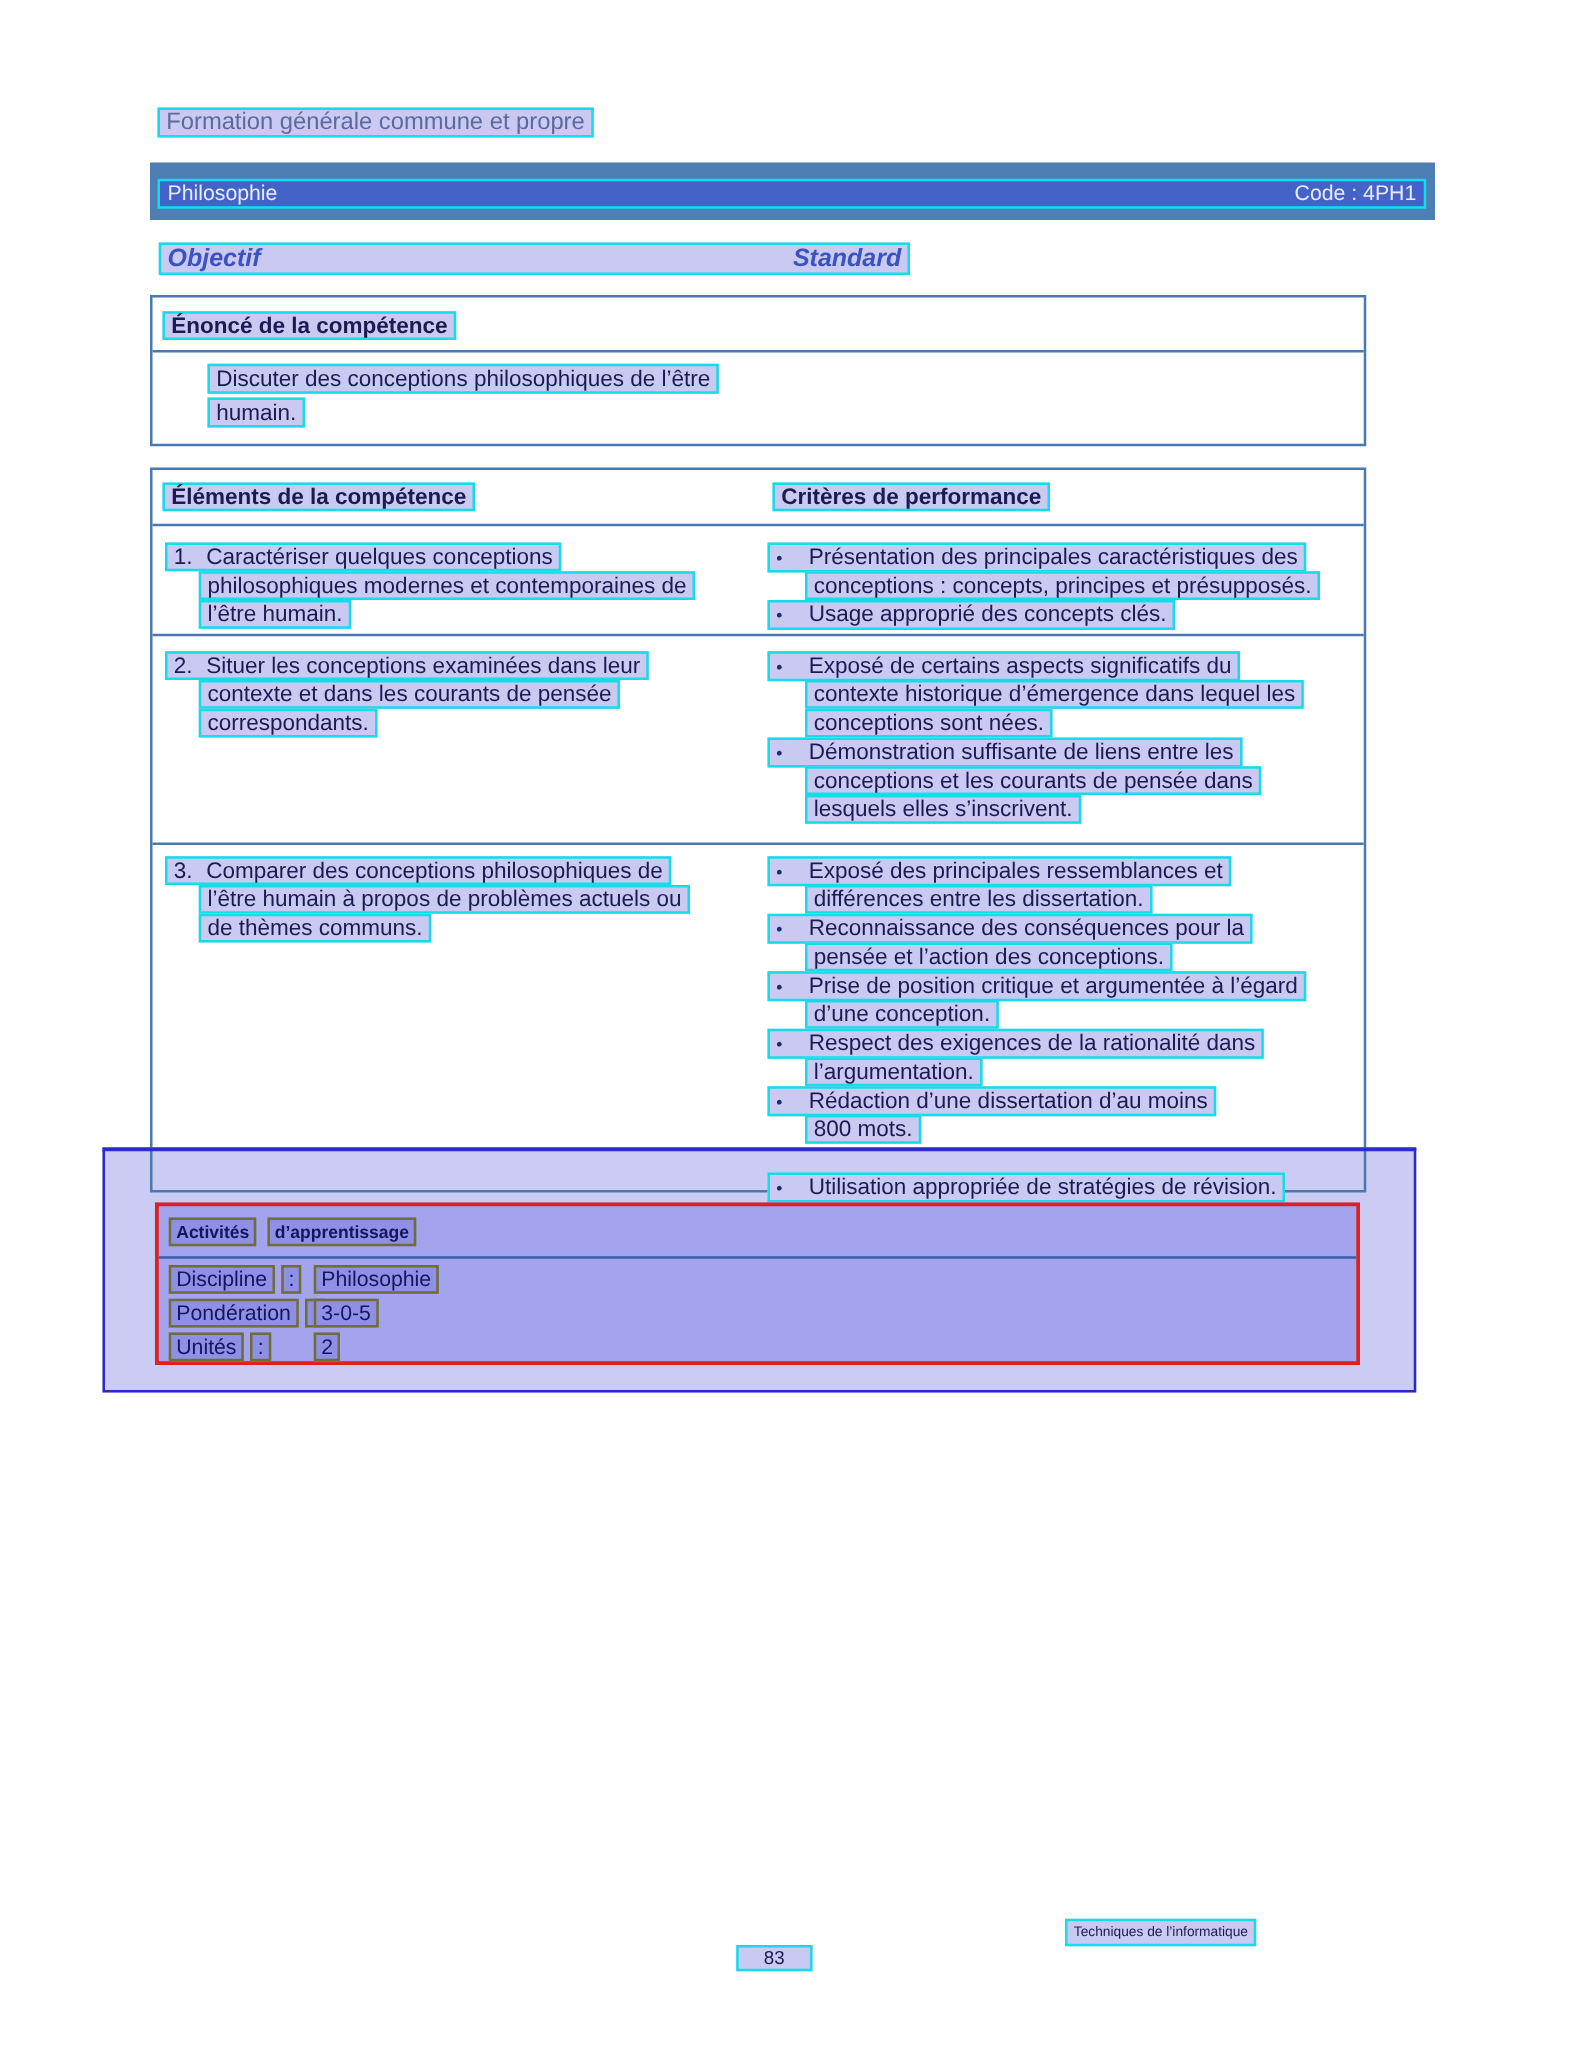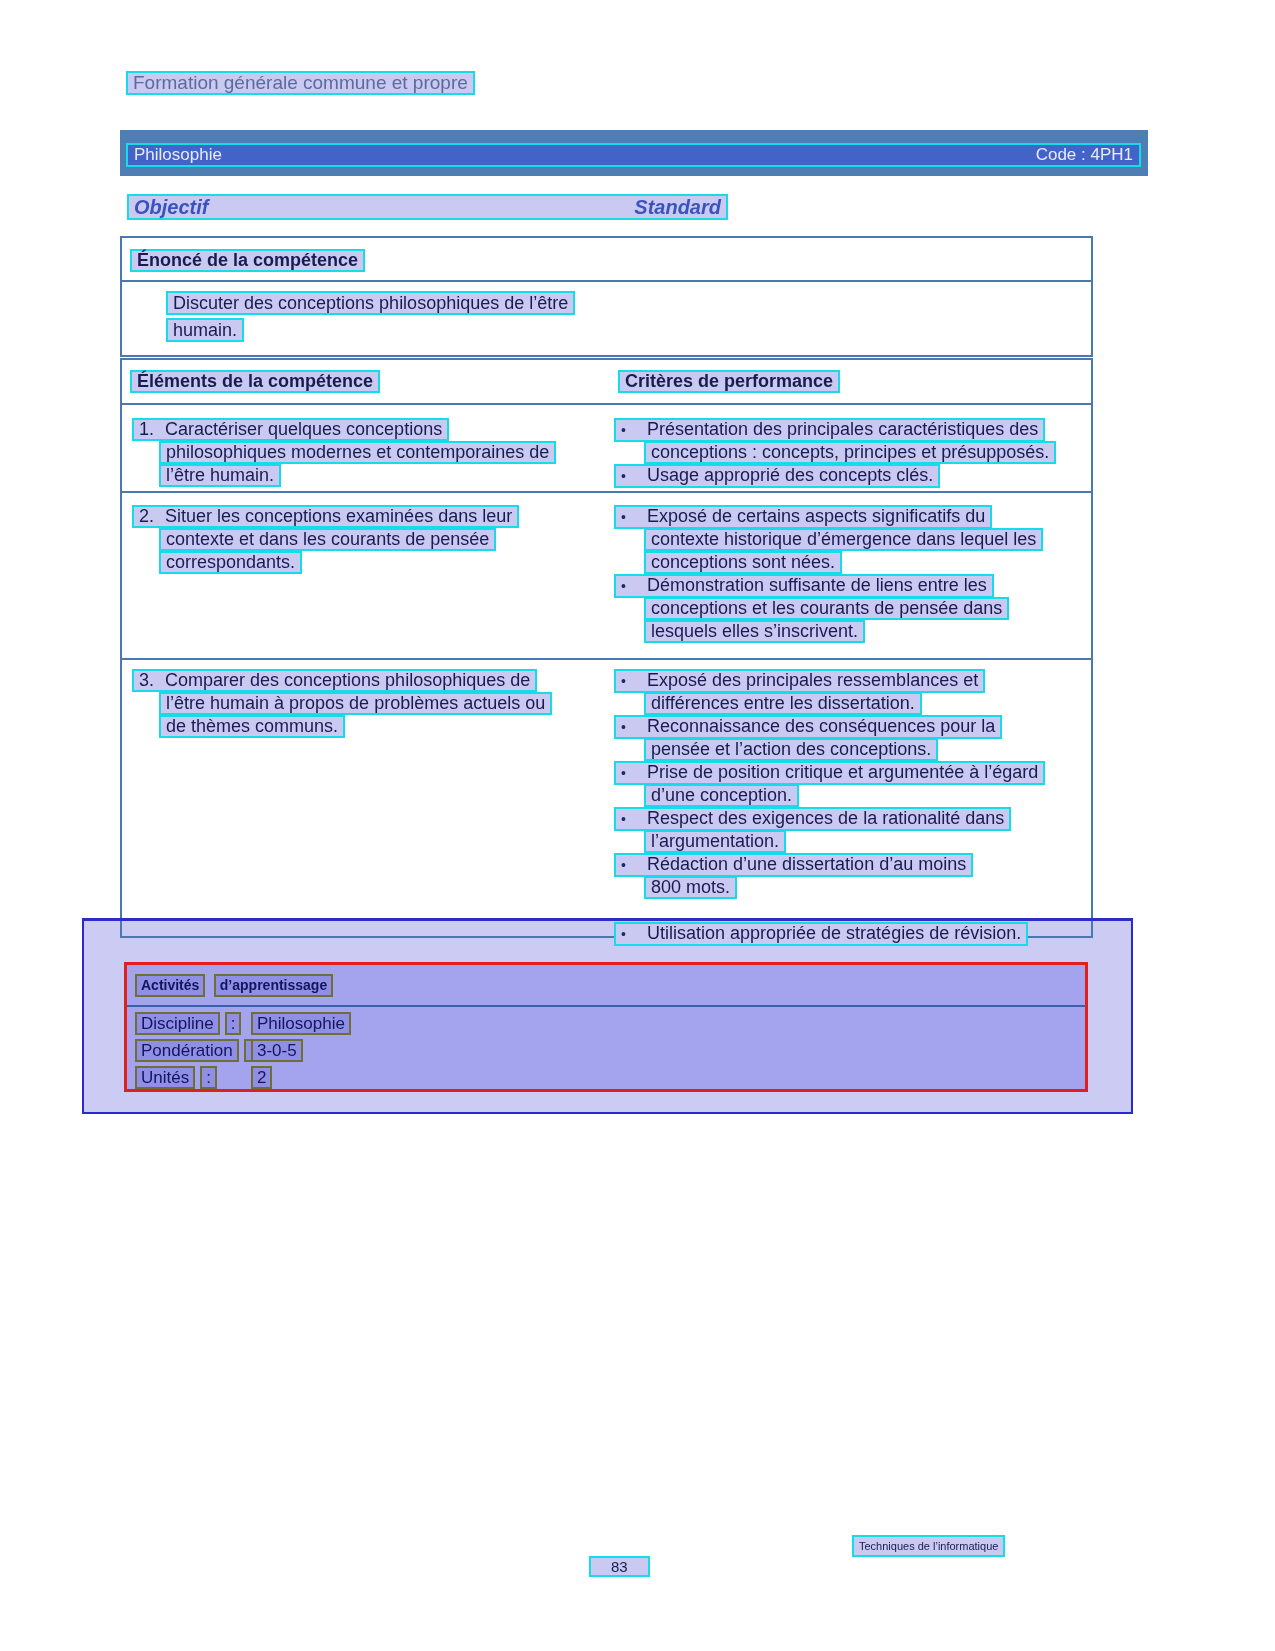--- a/index.html
+++ b/index.html
@@ -16,21 +16,21 @@
   }
   .tline{line-height:0;height:23px;}
   .tline27{line-height:0;height:27px;padding-left:36px;}
   .bold{font-weight:bold;}
   .num{display:inline-block;width:26px;}
   .ind{margin-left:27px;}
   .indb{margin-left:30px;}
   .blt{display:inline-block;width:26px;font-size:14px;color:#1b2b6e;}
   .gap-before{margin-top:23px;display:inline-block;}
 
-  #top-label{left:126px;top:71px;font-size:19px;}
+  #top-label{left:126px;top:86px;font-size:19px;}
   #top-label .hl{color:#5b6b9d;font-size:19px;line-height:20px;}
 
   #bar{left:120px;top:130px;width:1028px;height:46px;background:#4d7eb4;}
   #bar-hl{
     position:absolute;left:6px;top:13px;right:7px;height:20px;
     background:#4463c8;border:2px solid #14dde9;
     display:flex;justify-content:space-between;align-items:center;
     padding:0 6px;color:#e8ebfa;font-size:17px;line-height:18px;
   }
 
@@ -40,21 +40,21 @@
     display:flex;justify-content:space-between;align-items:center;padding:0 5px;
     font-size:20px;font-weight:bold;font-style:italic;color:#3a53be;line-height:20px;
   }
 
   .doc-table{border:2px solid #4a79b0;background:transparent;}
   #table1{left:120px;top:236px;width:969px;z-index:2;}
   #table1 .t-head{height:44px;border-bottom:2px solid #4a79b0;padding:11px 0 0 8px;box-sizing:border-box;}
   #table1 .t-body{padding:9px 0 10px 8px;}
   #table1 .tline27 .hl{line-height:20px;}
 
-  #table2{left:120px;top:358px;width:969px;height:576px;z-index:2;}
+  #table2{left:120px;top:374px;width:969px;height:576px;z-index:2;}
   #t2-head{height:43px;border-bottom:2px solid #4a79b0;position:relative;}
   #t2-head .hl{position:absolute;top:10px;}
   #t2h-left{left:8px;}
   #t2h-right{left:496px;}
   .t2-row{position:relative;box-sizing:border-box;padding-left:48px;}
   #row1{height:88px;border-bottom:2px solid #4a79b0;}
   #row2{height:167px;border-bottom:2px solid #4a79b0;}
   #row3{height:276px;}
   .cell-l{position:absolute;left:10px;width:478px;}
   .cell-r{position:absolute;left:492px;width:472px;}

